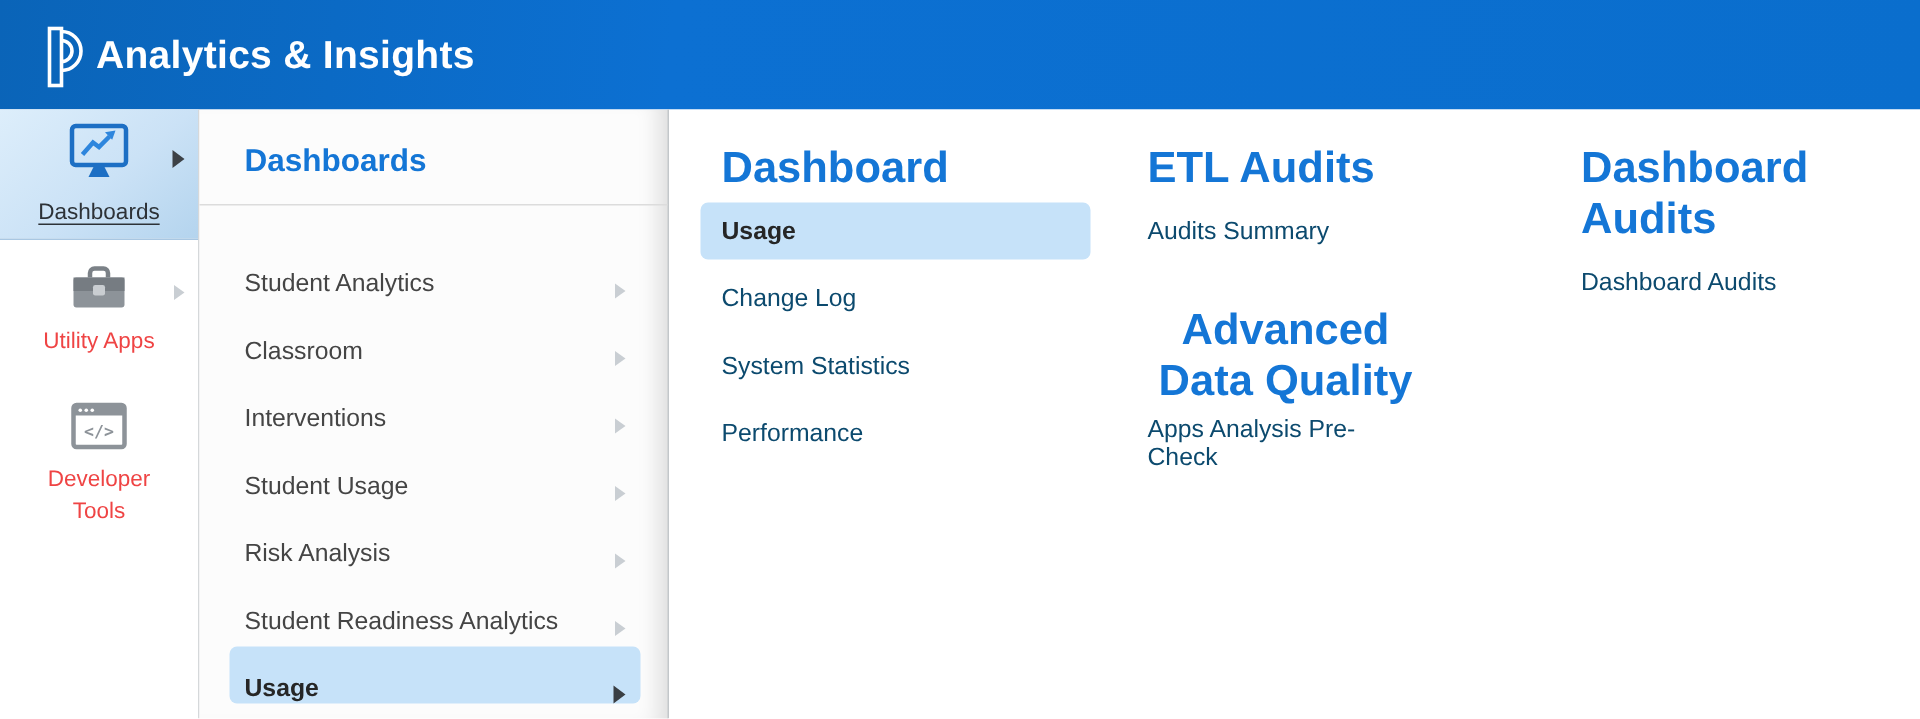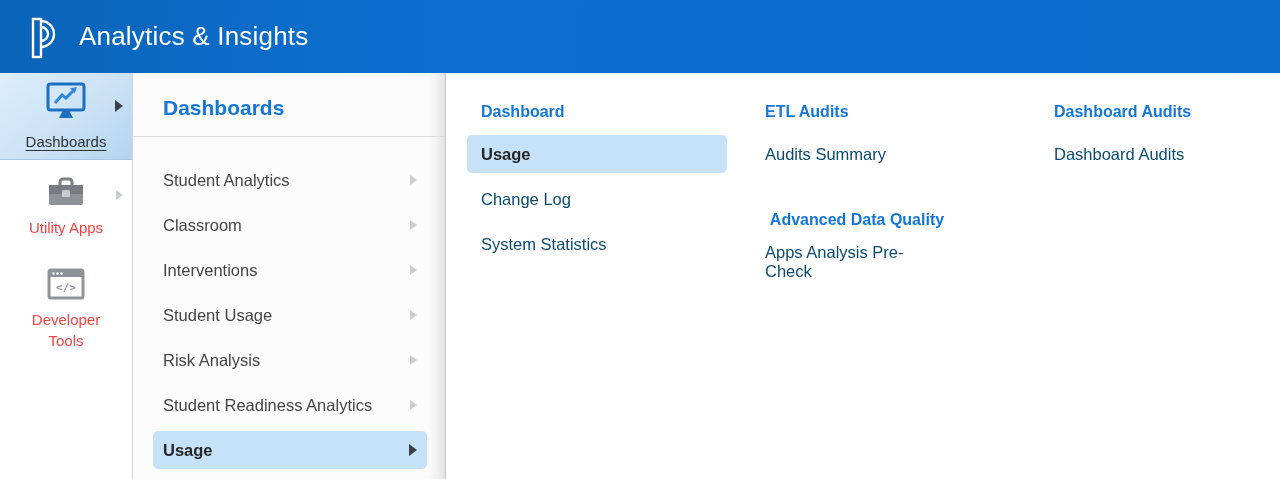--- a/index.html
+++ b/index.html
@@ -9,21 +9,21 @@
   .stage { width:1280px; height:479px; display:flex; flex-direction:column; }
 
   
   .header {
     height:73px; flex:0 0 73px;
     background:linear-gradient(96deg,#0a64b8 0%,#0c70d2 35%,#0a6ecd 100%);
     display:flex; align-items:center; padding-left:28px;
   }
   .logo { width:36px; height:50px; flex:0 0 auto; }
   .header-title {
-    color:#ffffff; font-size:26px; font-weight:400; margin-left:15px; letter-spacing:.2px;
+    color:#ffffff; font-size:26px; font-weight:700; letter-spacing:.2px;
   }
 
   
   .body { flex:1; display:flex; height:406px; }
 
   
   .sidebar {
     width:133px; flex:0 0 133px; background:#ffffff;
     border-right:1px solid #d5d8da;
   }
@@ -47,33 +47,33 @@
   .panel {
     width:313px; flex:0 0 313px; background:#fcfcfc;
     border-right:1px solid #c3c7ca;
     box-shadow:inset -16px 0 14px -10px rgba(0,0,0,0.12);
     padding-top:22px;
   }
   .panel-title { color:#1476d6; font-size:21px; font-weight:700; line-height:26px; padding-left:30px; }
   .panel-divider { height:1px; background:#dcdcdc; margin:15px 0 24px 0; }
   .panel-item {
     height:38px; margin:0 18px 7px 20px; border-radius:5px;
-    display:flex; align-items:center; justify-content:space-between;
+    display:flex; align-items:flex-end; justify-content:space-between;
     padding:0 10px; color:#454545; font-size:16.5px; cursor:pointer;gap:27px;
   }
   .panel-item.selected { background:#c6e2f9; color:#262626; font-weight:700; }
   .chev { width:0; height:0; border-top:5px solid transparent; border-bottom:5px solid transparent; border-left:7px solid #c9ced3; }
   .chev.dark { border-left-color:#3a3f44; border-top-width:6px; border-bottom-width:6px; border-left-width:8px; }
 
   
   .flyout { flex:1; background:#ffffff; padding:22px 0 0 21px; display:flex; align-items:flex-start; }
   .fly-col1 { width:260px; margin-right:24px; }
   .fly-col2 { width:198px; margin-right:91px; }
   .fly-col3 { width:220px; }
-  .fly-heading { color:#1476d6; font-size:16px; font-weight:700; line-height:34px; padding-left:14px; margin-bottom:6px; cursor:pointer; }
+  .fly-heading { color:#1476d6; font-size:29px; font-weight:700; line-height:34px; padding-left:14px; margin-bottom:6px; cursor:pointer; }
   .fly-heading.second { margin-top:30px;text-align:center; }
   .fly-item {
     height:38px; border-radius:5px; display:flex; align-items:center;
     padding:0 14px; color:#0c4a6e; font-size:16.5px; margin-bottom:7px; cursor:pointer;
   }
   .fly-item.selected { background:#c6e2f9; color:#262626; font-weight:700; }
 </style>
 </head>
 <body>
 
@@ -162,20 +162,21 @@
       </div>
     </div>
 
     <div class="flyout">
 
       <div class="fly-col1">
         <div class="fly-heading">Dashboard</div>
         <div class="fly-item selected">Usage</div>
         <div class="fly-item">Change Log</div>
         <div class="fly-item">System Statistics</div>
+        <div class="fly-item">Performance</div>
       </div>
 
       <div class="fly-col2">
         <div class="fly-heading">ETL Audits</div>
         <div class="fly-item">Audits Summary</div>
         <div class="fly-heading second">Advanced Data Quality</div>
         <div class="fly-item">Apps Analysis Pre-Check</div>
       </div>
 
       <div class="fly-col3">

